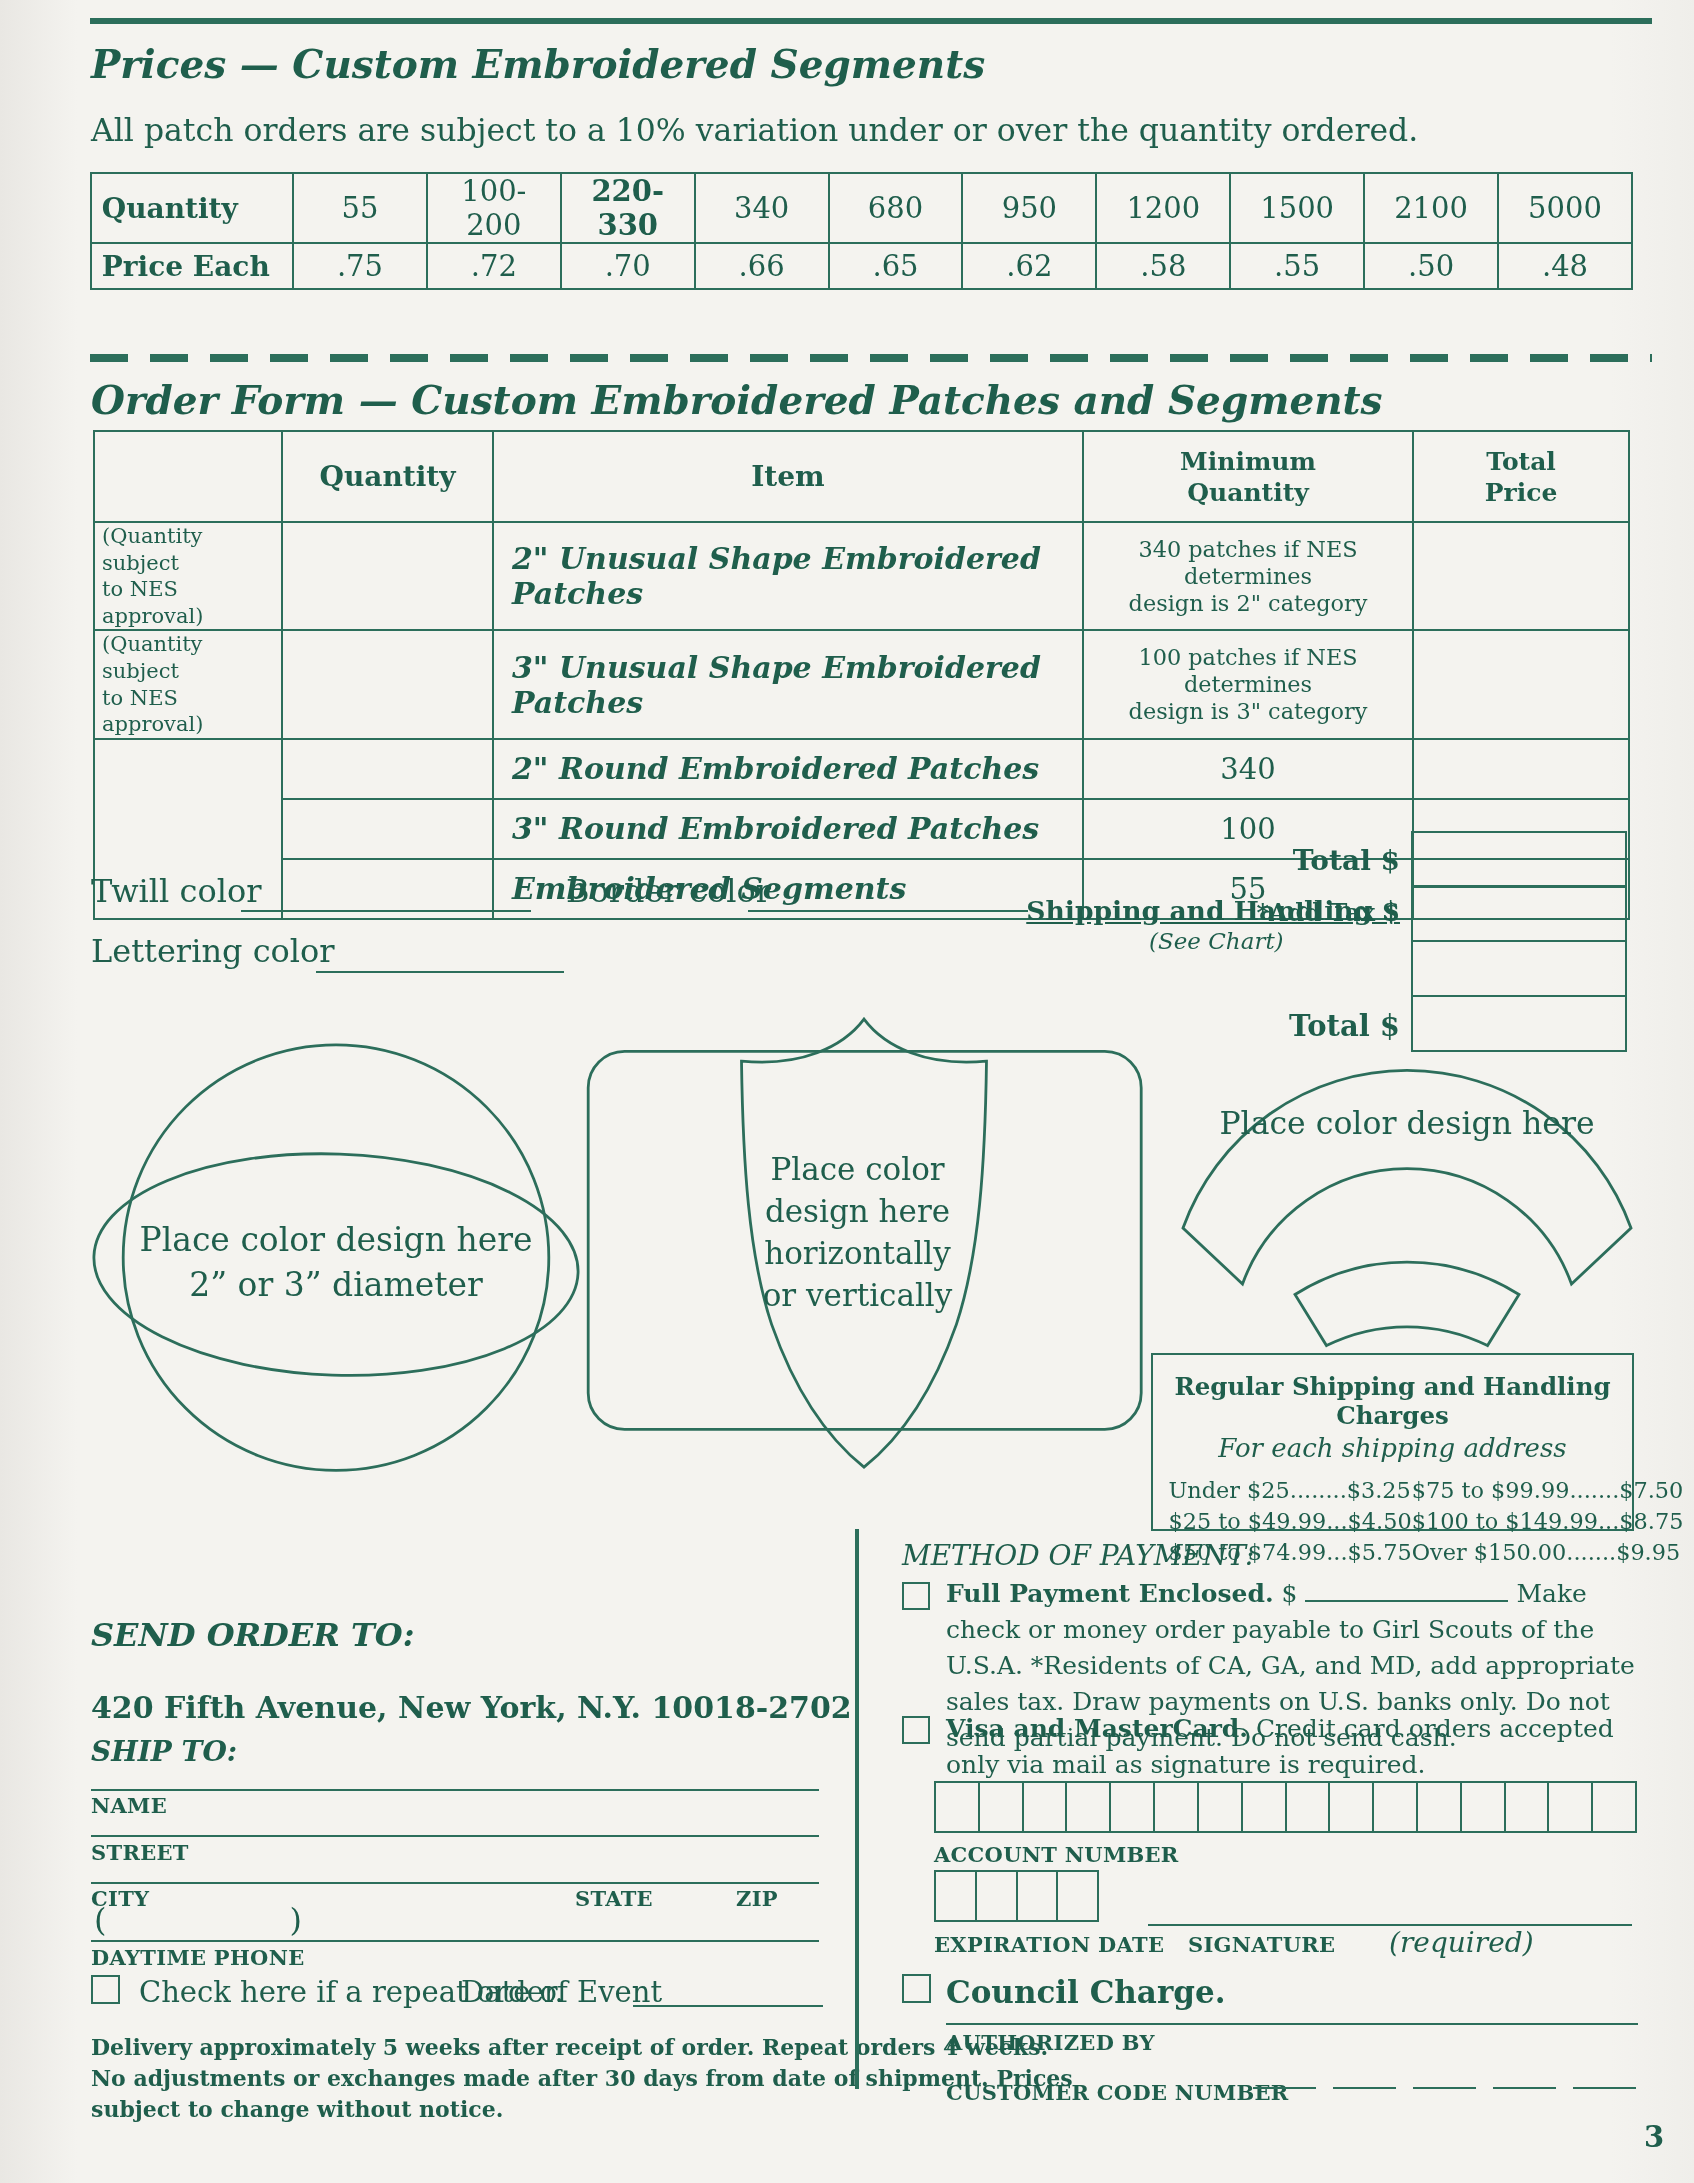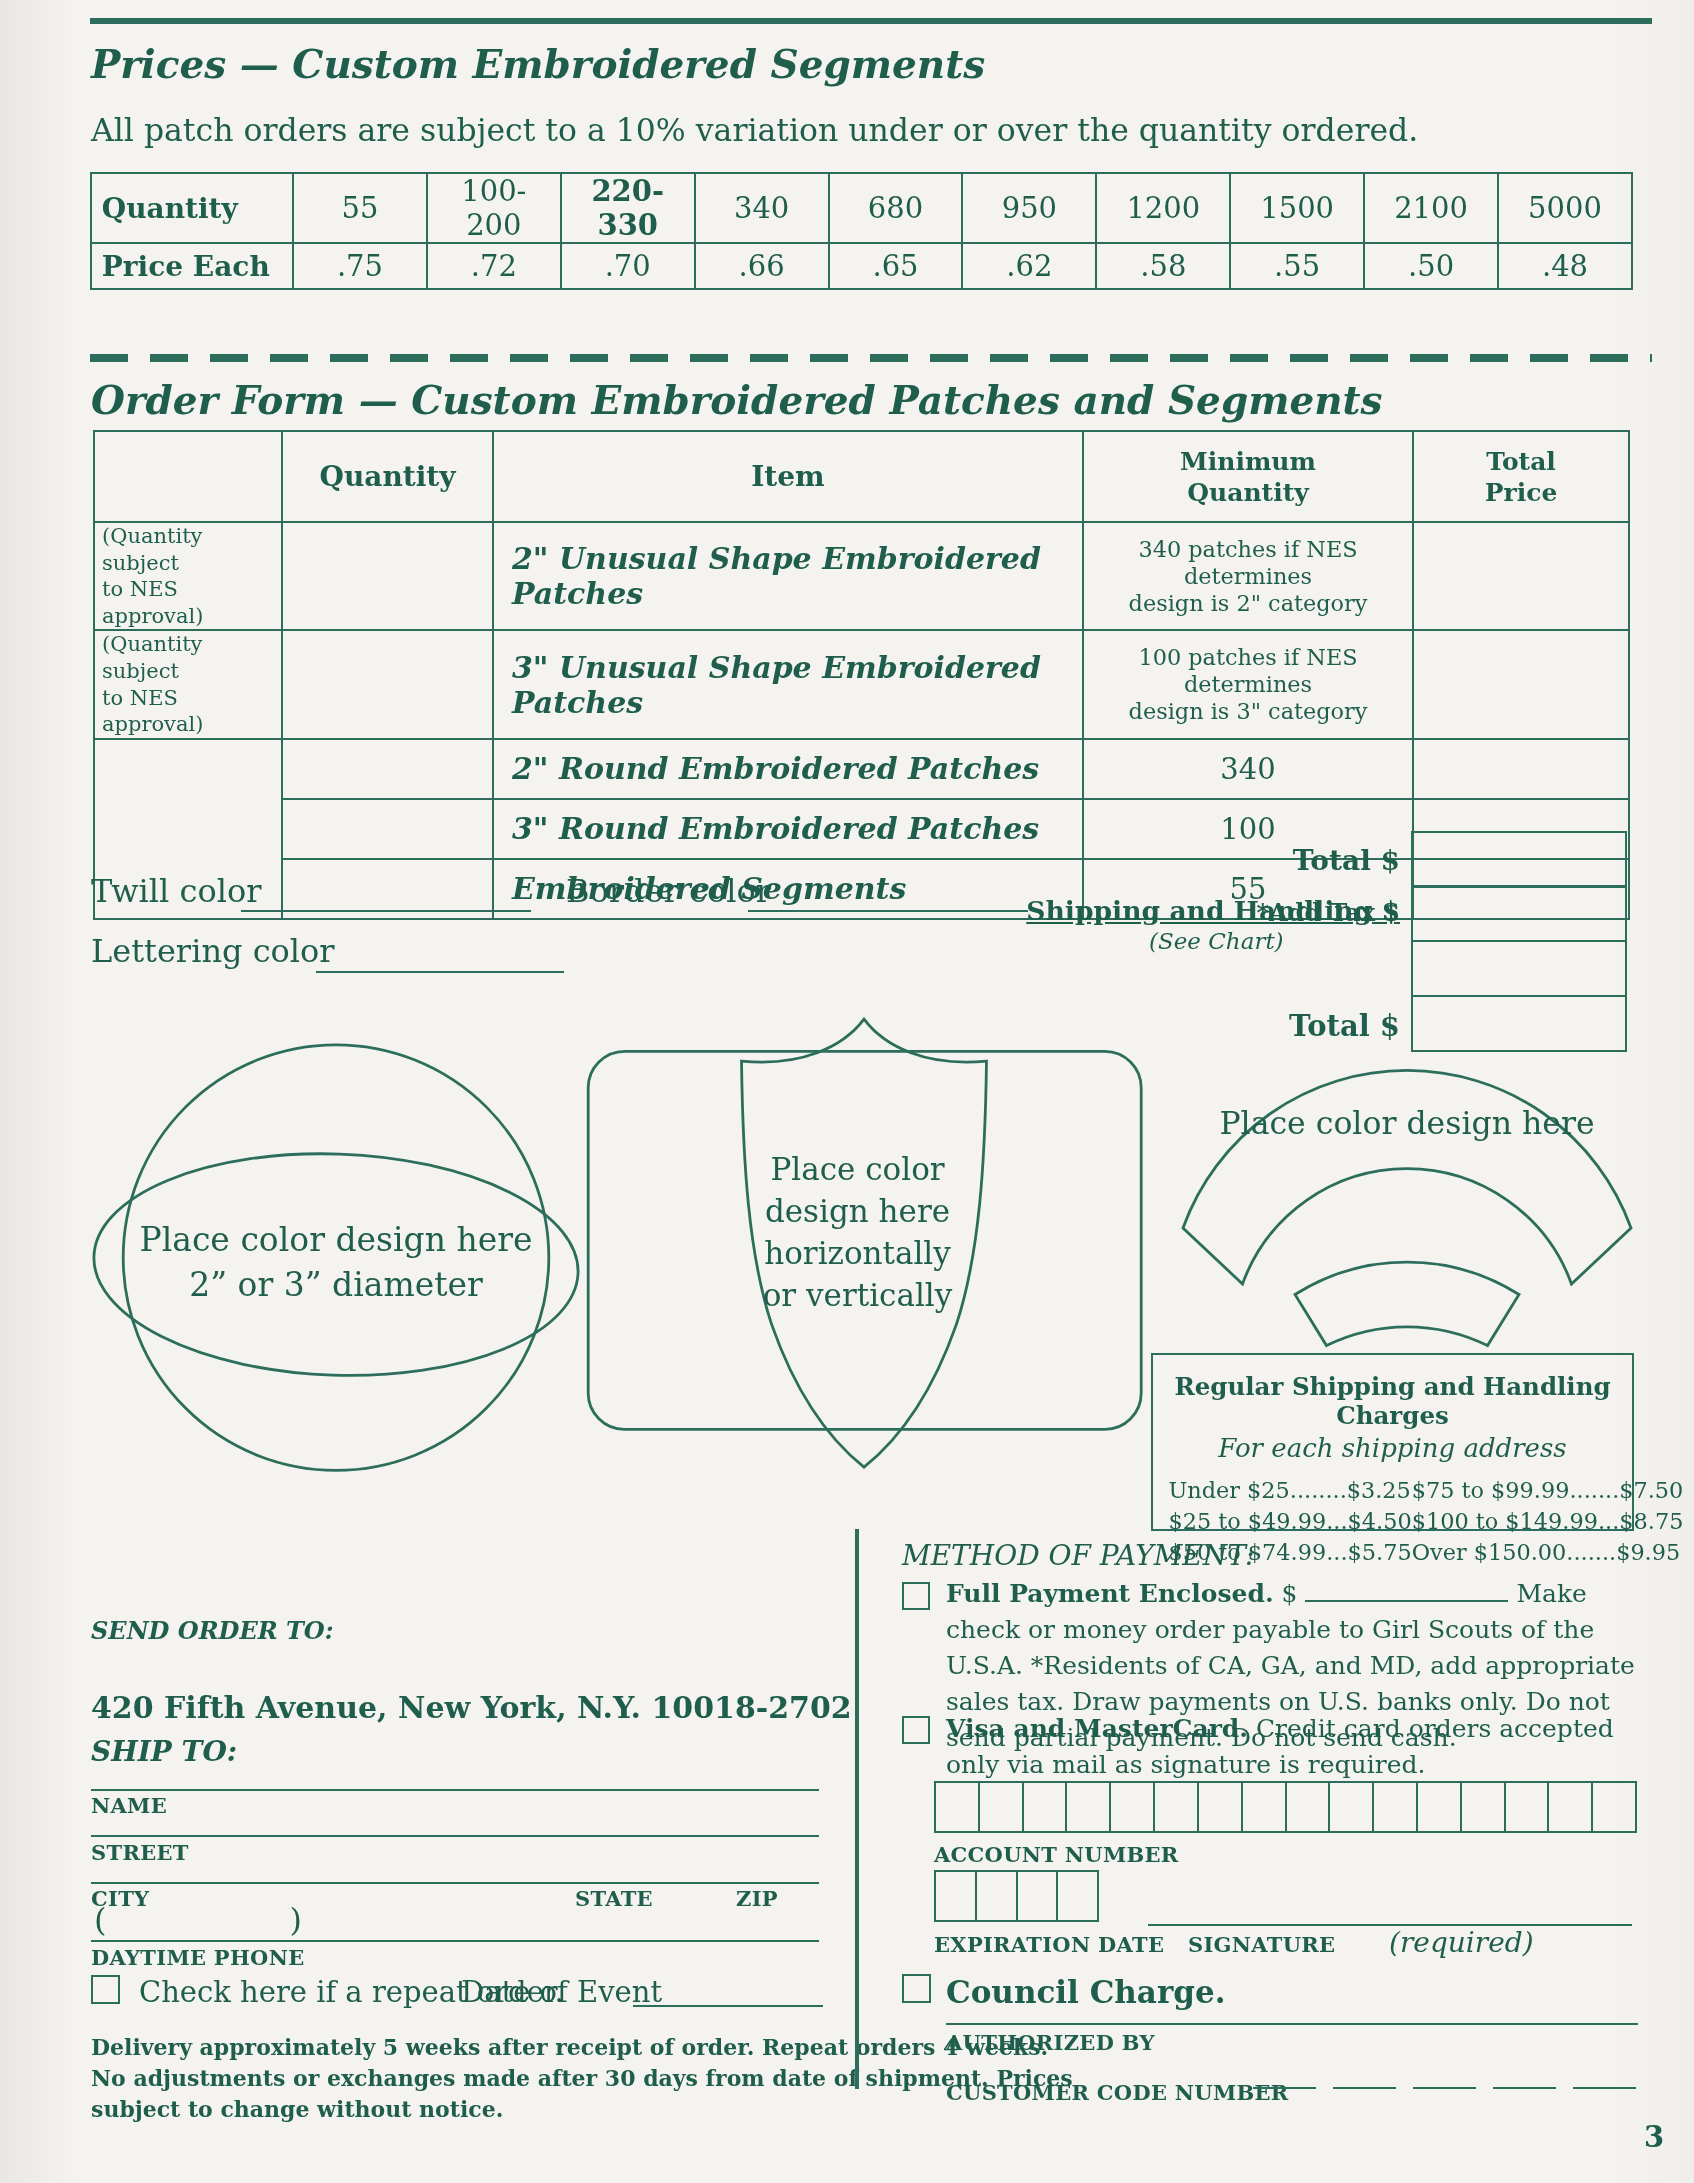--- a/index.html
+++ b/index.html
@@ -209,21 +209,21 @@
         <div class="nw">$50 to $74.99...$5.75</div>
       </div>
       <div style="font-size:22.4px;line-height:31px;">
         <div class="nw">$75 to $99.99.......$7.50</div>
         <div class="nw">$100 to $149.99...$8.75</div>
         <div class="nw">Over $150.00.......$9.95</div>
       </div>
     </div>
   </div>
 
-  <div class="abs i b nw" style="left:91px;top:1616px;font-size:24px;">SEND ORDER TO:</div>
+  <div class="abs i b nw" style="left:91px;top:1616px;font-size:32px;">SEND ORDER TO:</div>
   <div class="abs b nw" style="left:91px;top:1690px;font-size:30px;">420 Fifth Avenue, New York, N.Y. 10018-2702</div>
   <div class="abs i b nw" style="left:91px;top:1735px;font-size:28px;">SHIP TO:</div>
 
   <div class="abs tline" style="left:91px;top:1789px;width:728px;"></div>
   <div class="abs lbl" style="left:91px;top:1793px;">NAME</div>
 
   <div class="abs tline" style="left:91px;top:1835px;width:728px;"></div>
   <div class="abs lbl" style="left:91px;top:1840px;">STREET</div>
 
   <div class="abs tline" style="left:91px;top:1882px;width:728px;"></div>

